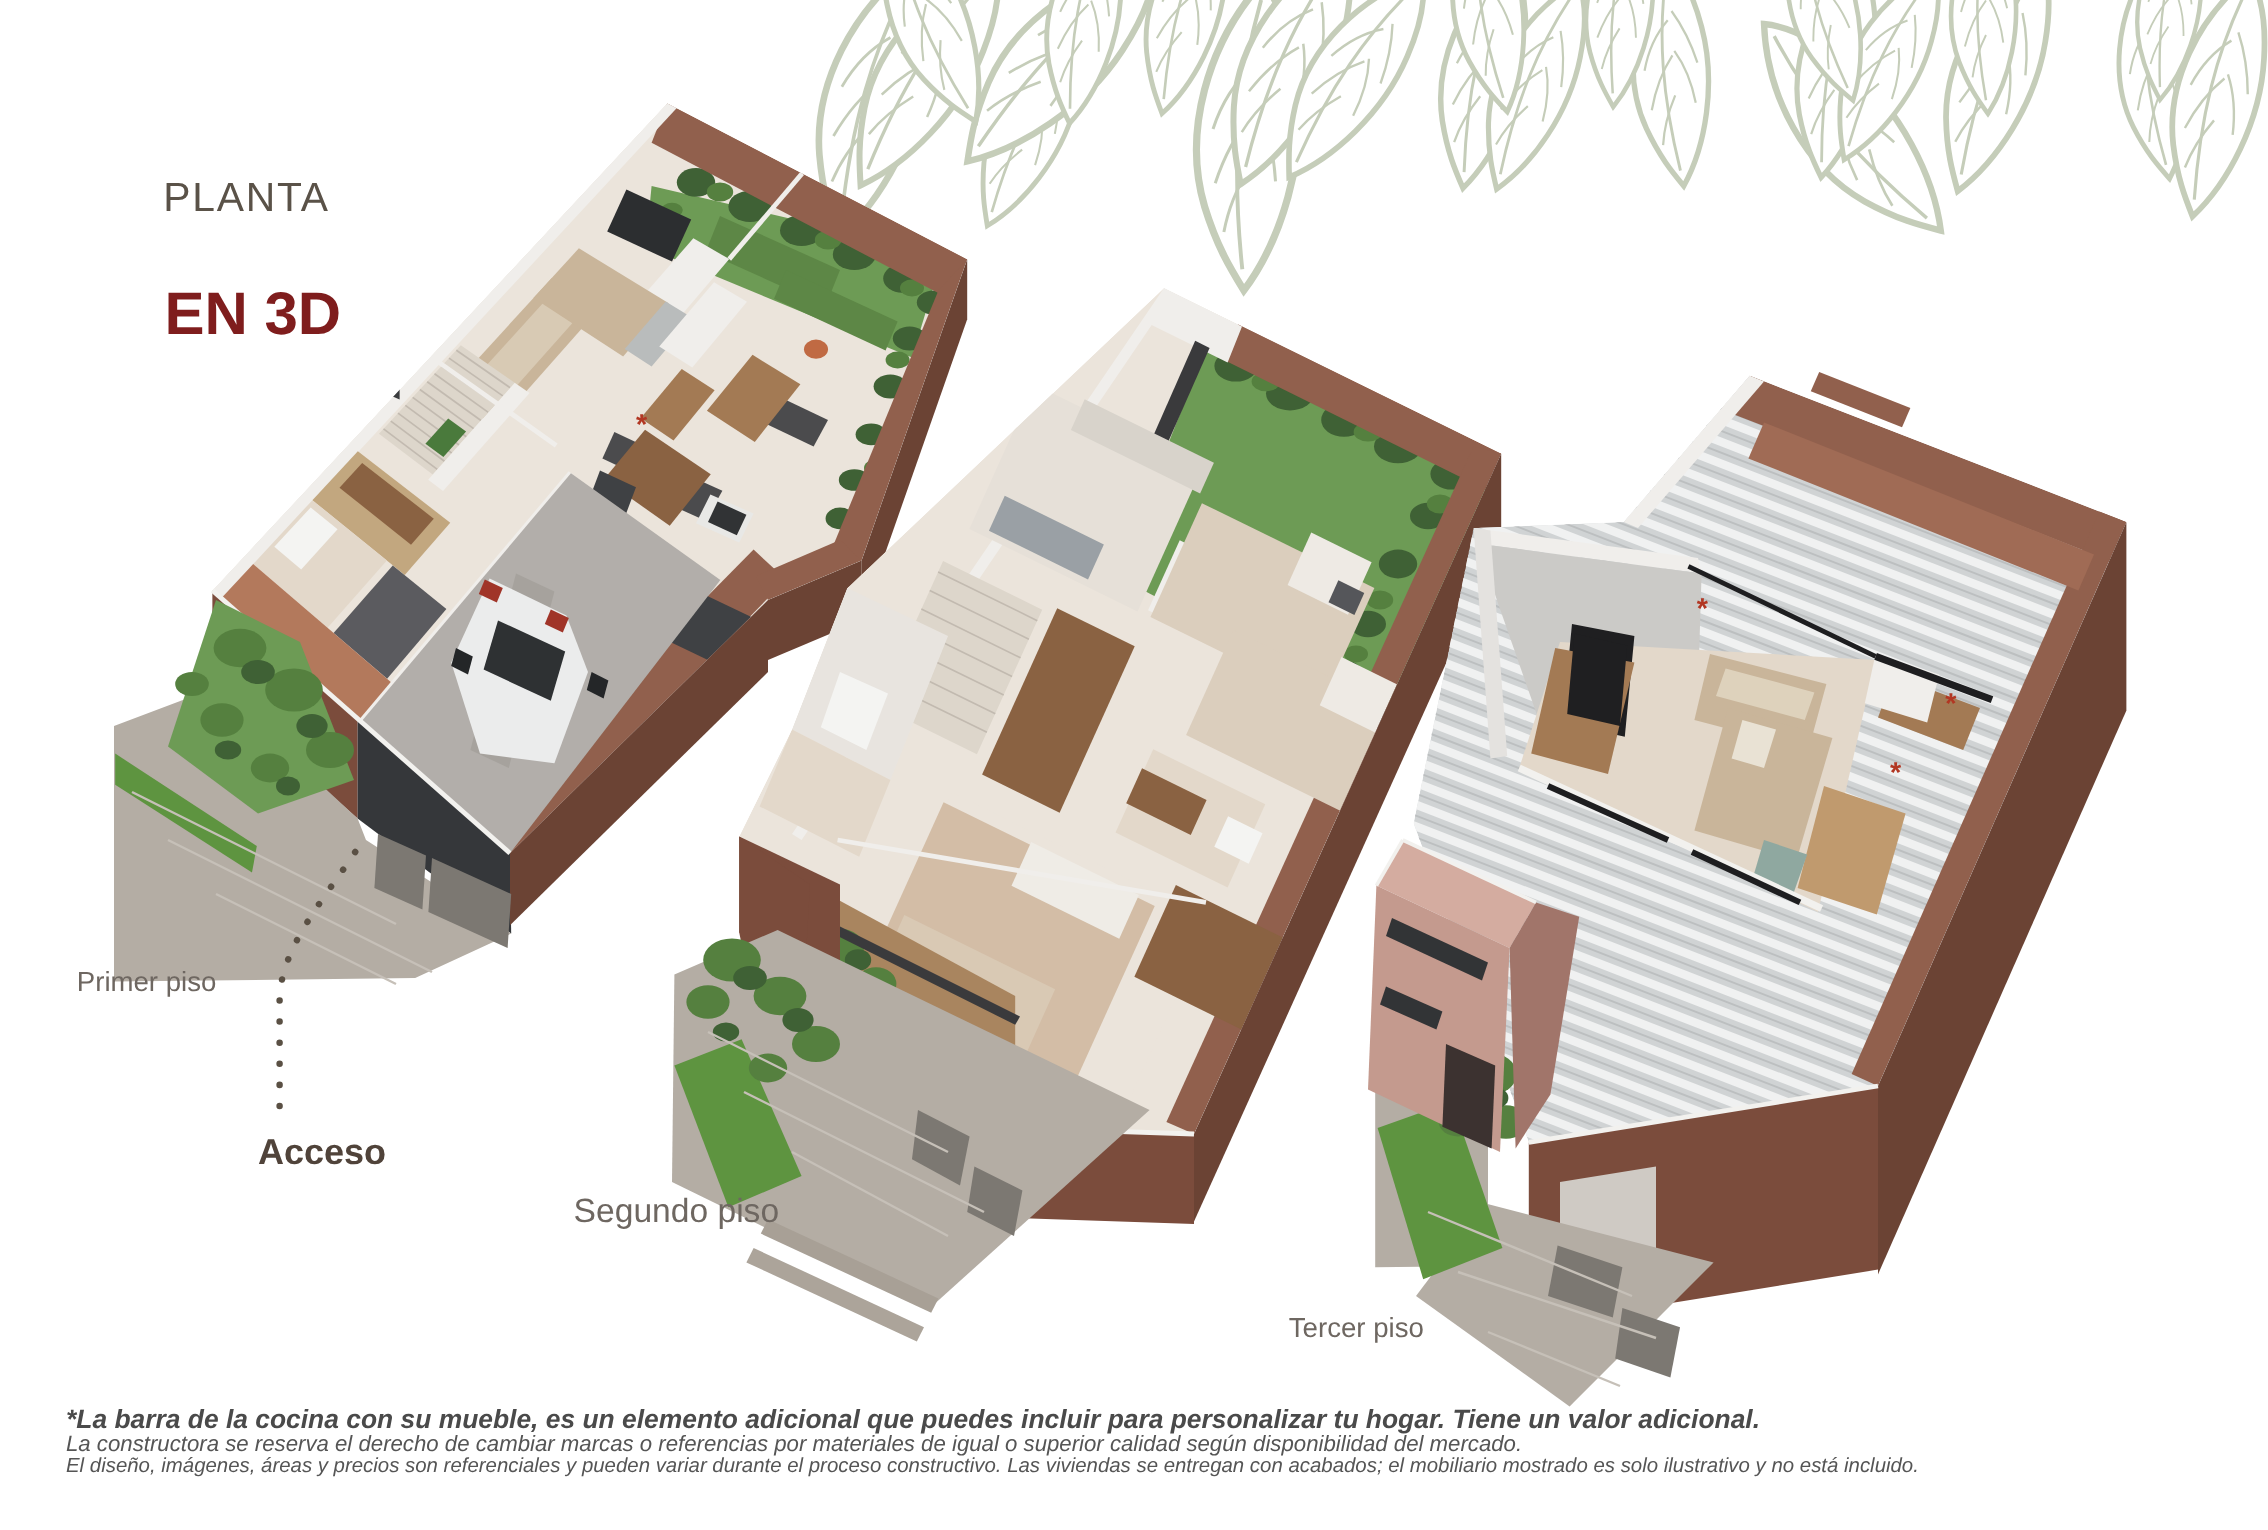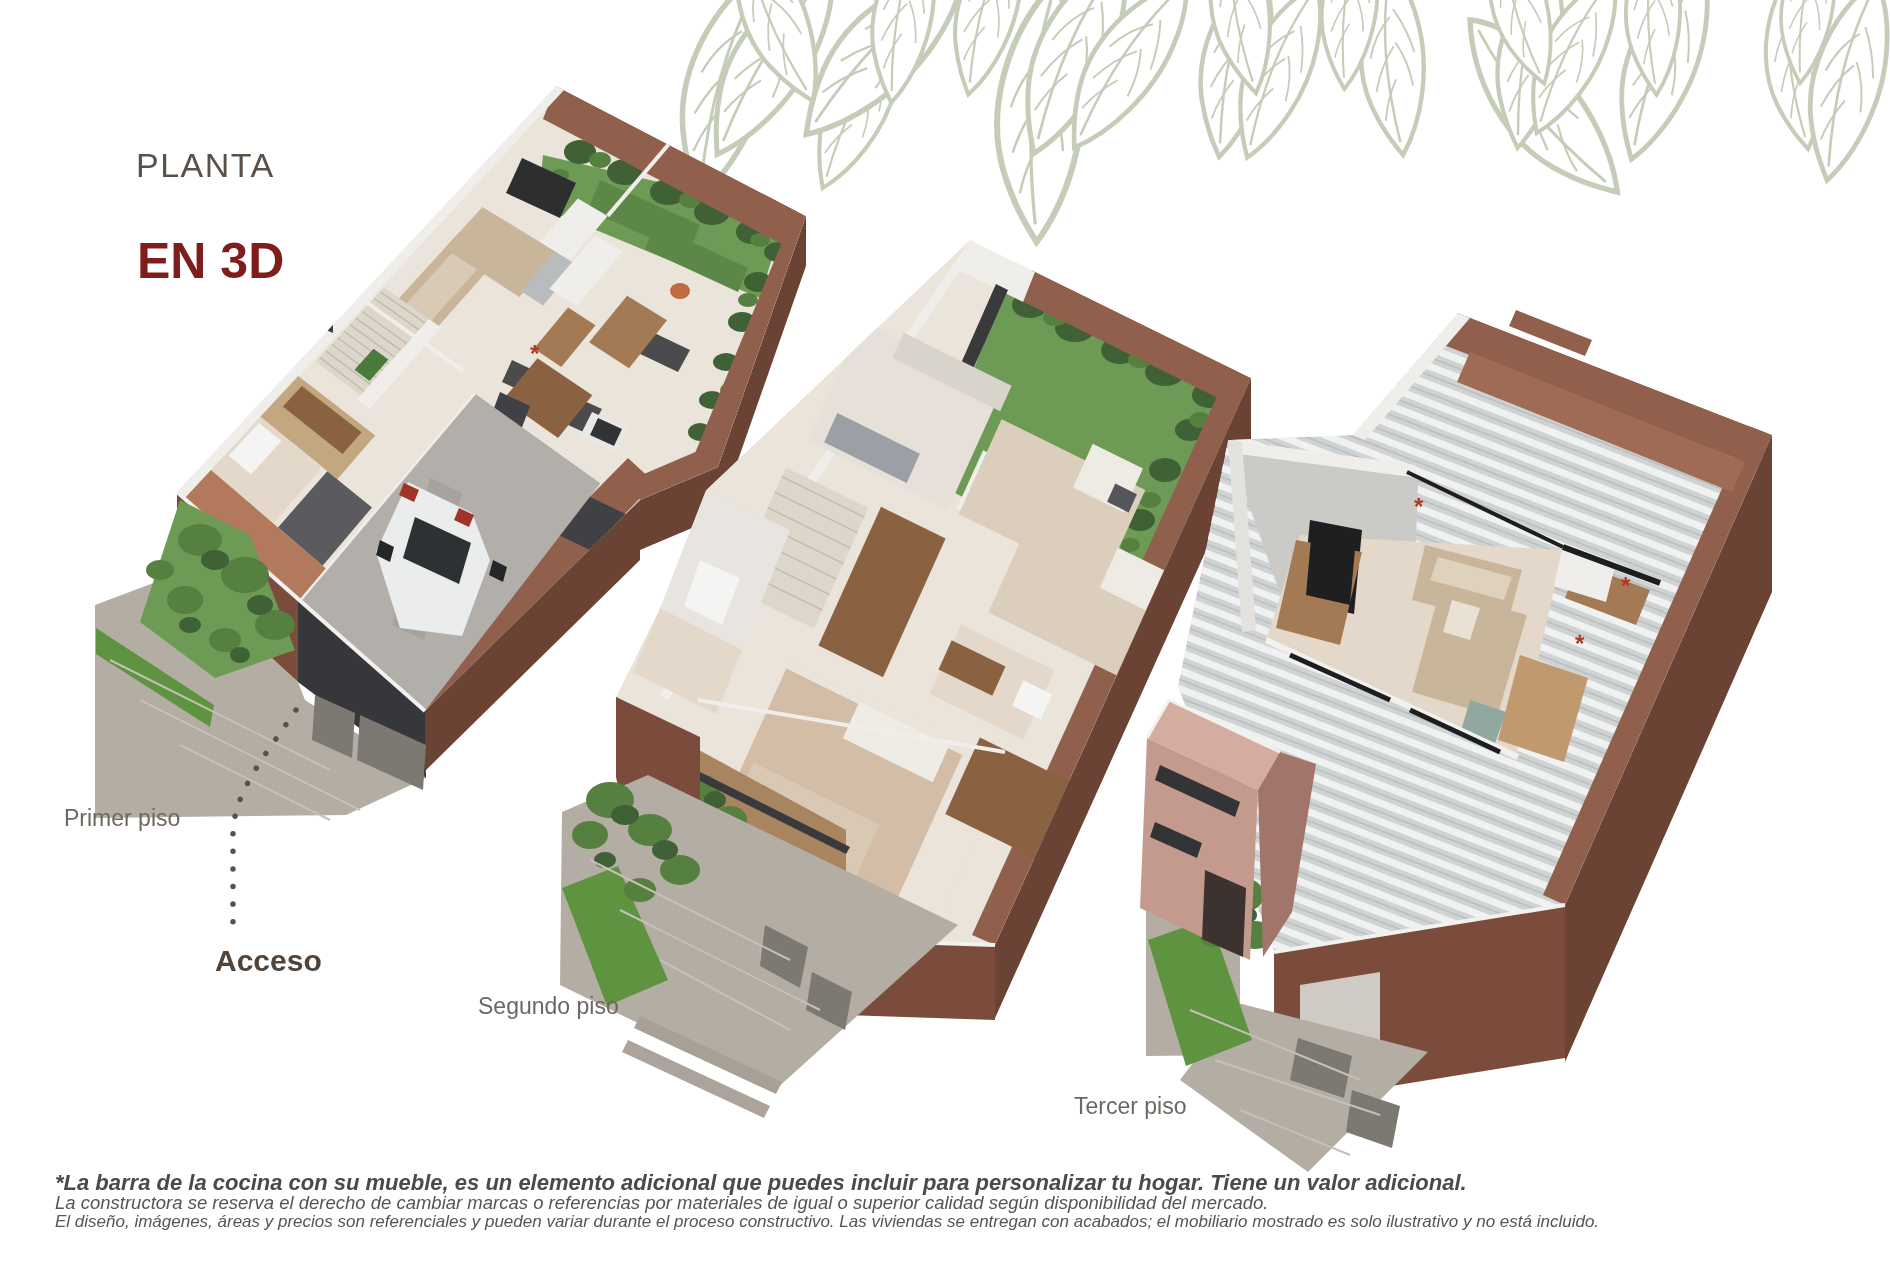--- a/index.html
+++ b/index.html
@@ -393,17 +393,17 @@
         <path d="M 296 710 C 268 752, 236 788, 233 830 L 233 937" fill="none" stroke="#5a5044" stroke-width="5.4" stroke-linecap="round" stroke-dasharray="0.1 17.5"></path>
         <text x="530" y="362" font-family="Liberation Sans, sans-serif" font-size="24" font-weight="bold" fill="#b23723">*</text>
         <text x="1414" y="515" font-family="Liberation Sans, sans-serif" font-size="24" font-weight="bold" fill="#b23723">*</text>
         <text x="1621" y="594" font-family="Liberation Sans, sans-serif" font-size="24" font-weight="bold" fill="#b23723">*</text>
         <text x="1575" y="652" font-family="Liberation Sans, sans-serif" font-size="24" font-weight="bold" fill="#b23723">*</text>
       </svg></div>
 <div class="abs" style="left:136px;top:146px;font-size:34px;letter-spacing:1.5px;color:#5a5248;">PLANTA</div>
 <div class="abs" style="left:137px;top:184px;font-size:50px;font-weight:bold;color:#7f1d1d;margin-top:48px;">EN&nbsp;3D</div>
 <div class="abs" style="left:64px;top:805px;font-size:23px;color:#6e6761;">Primer piso</div>
 <div class="abs" style="left:215px;top:944px;font-size:30px;font-weight:bold;color:#50433a;">Acceso</div>
-<div class="abs" style="left:478px;top:993px;font-size:23px;color:#6e6761;">Segundo piso</div>
+<div class="abs" style="left:478px;top:993px;font-size:28px;color:#6e6761;">Segundo piso</div>
 <div class="abs" style="left:1074px;top:1093px;font-size:23px;color:#6e6761;">Tercer piso</div>
 <div class="abs" style="left:55px;top:1170px;font-size:22px;font-style:italic;font-weight:bold;color:#4a4a4a;">*La barra de la cocina con su mueble, es un elemento adicional que puedes incluir para personalizar tu hogar. Tiene un valor adicional.</div>
 <div class="abs" style="left:55px;top:1192px;font-size:18.5px;font-style:italic;color:#555;">La constructora se reserva el derecho de cambiar marcas o referencias por materiales de igual o superior calidad según disponibilidad del mercado.</div>
 <div class="abs" style="left:55px;top:1212px;font-size:17px;font-style:italic;color:#555;">El diseño, imágenes, áreas y precios son referenciales y pueden variar durante el proceso constructivo. Las viviendas se entregan con acabados; el mobiliario mostrado es solo ilustrativo y no está incluido.</div>
 </div>
 </body></html>

